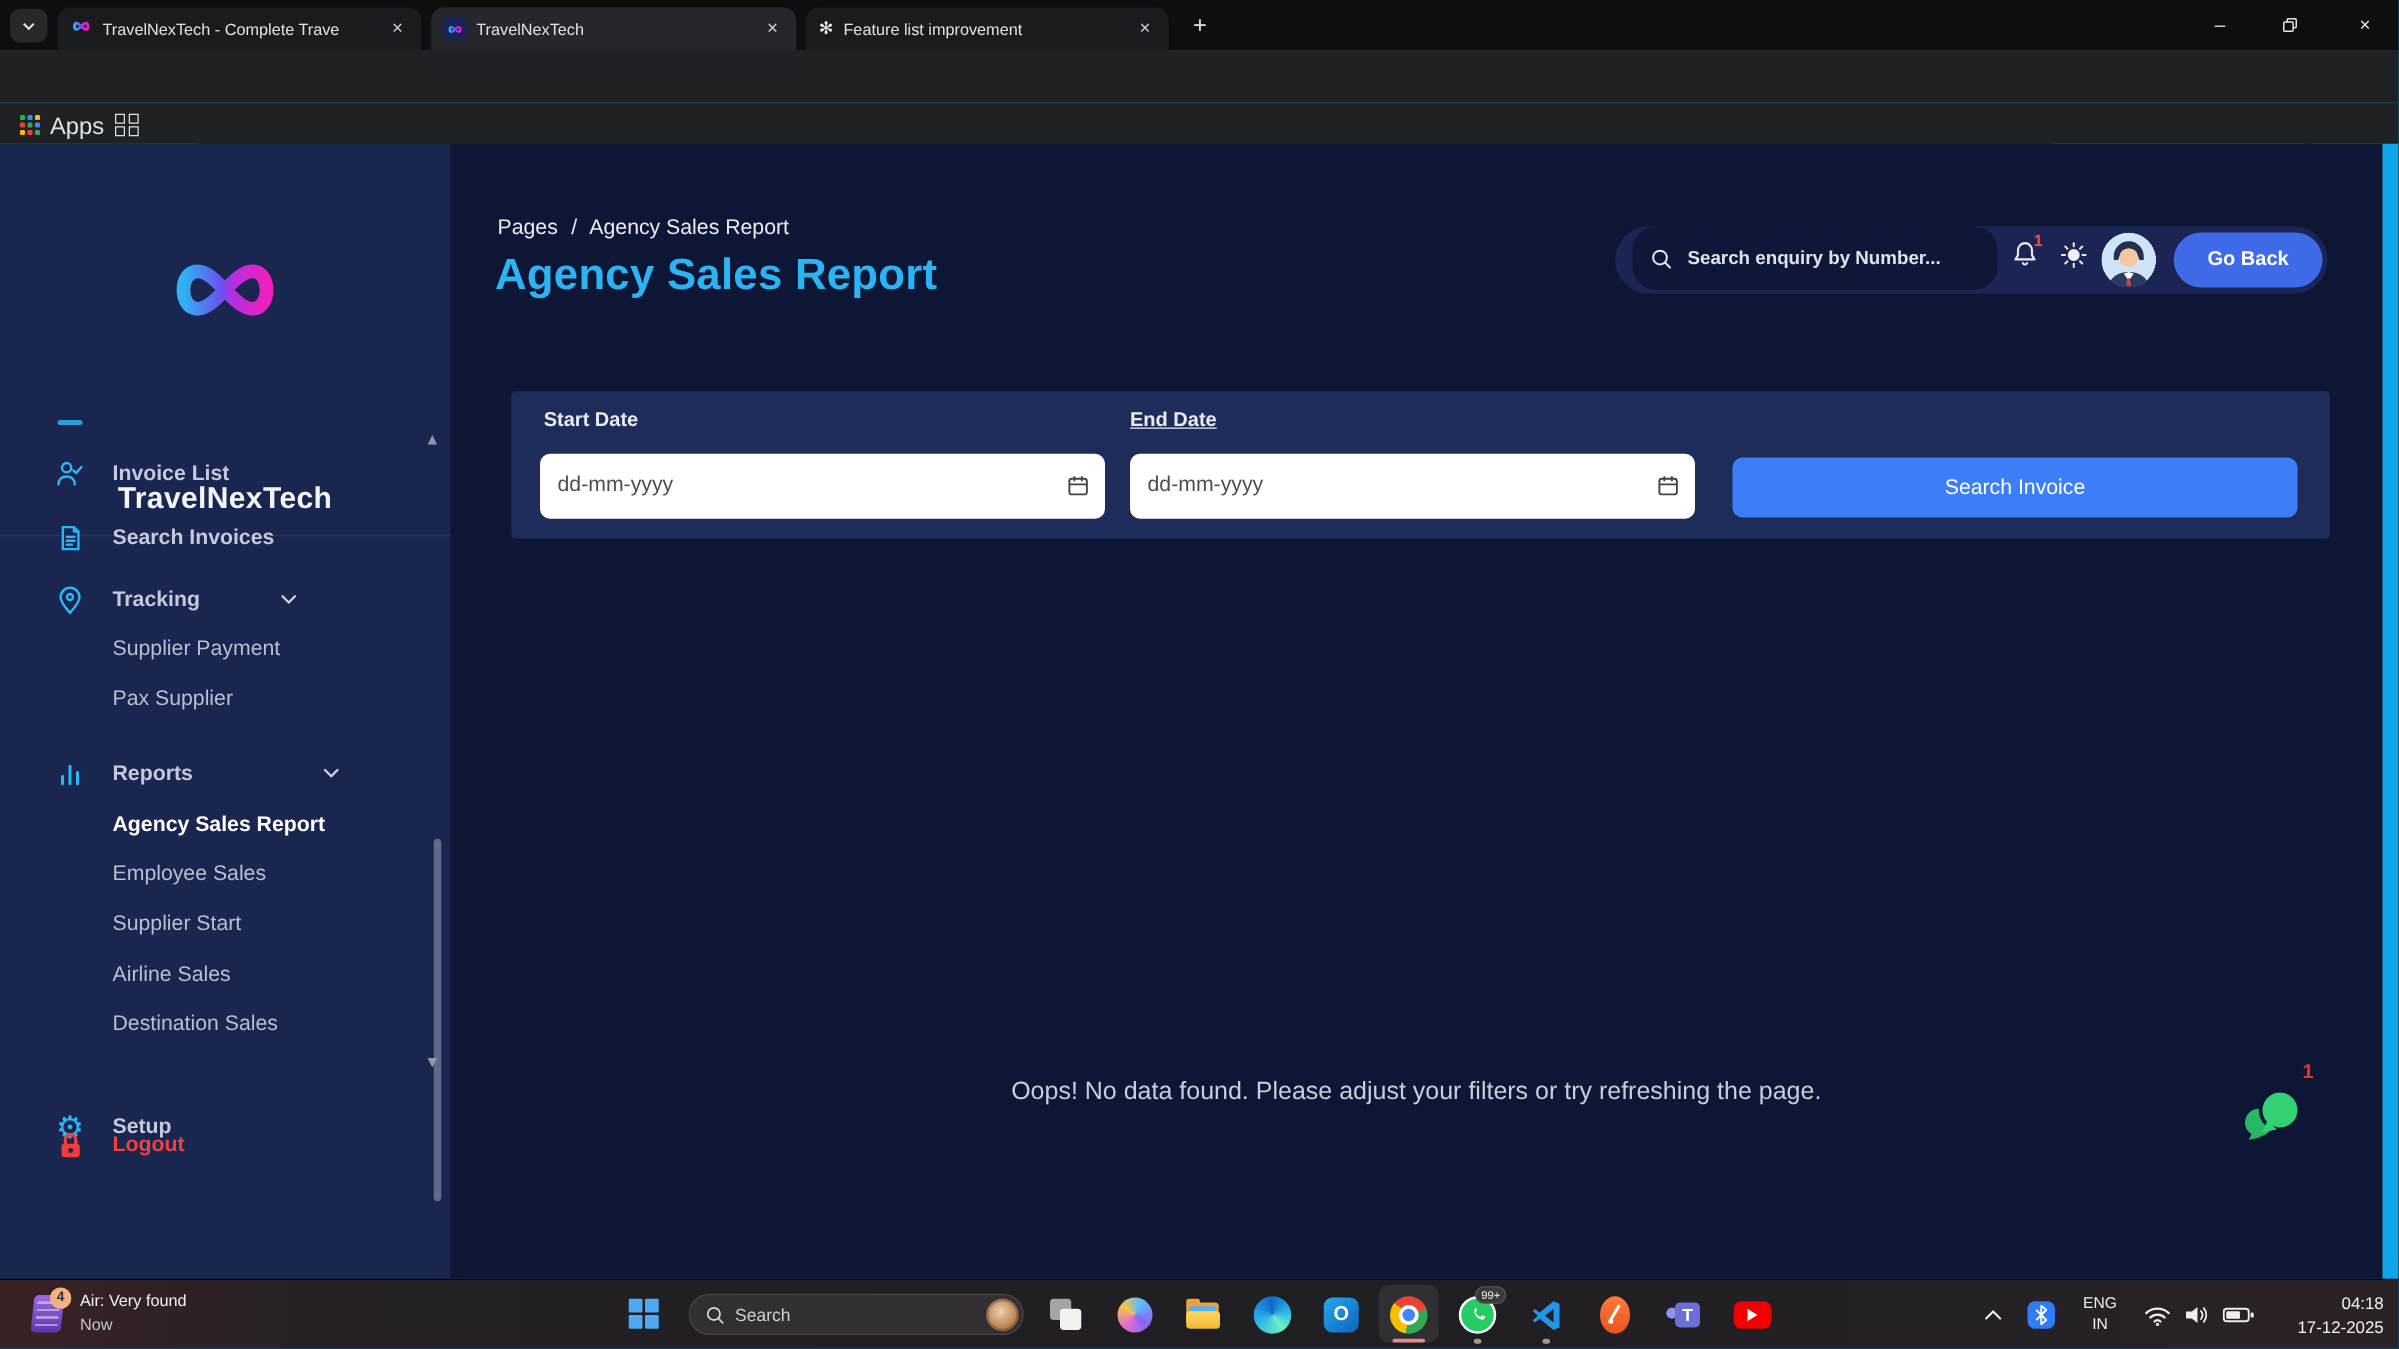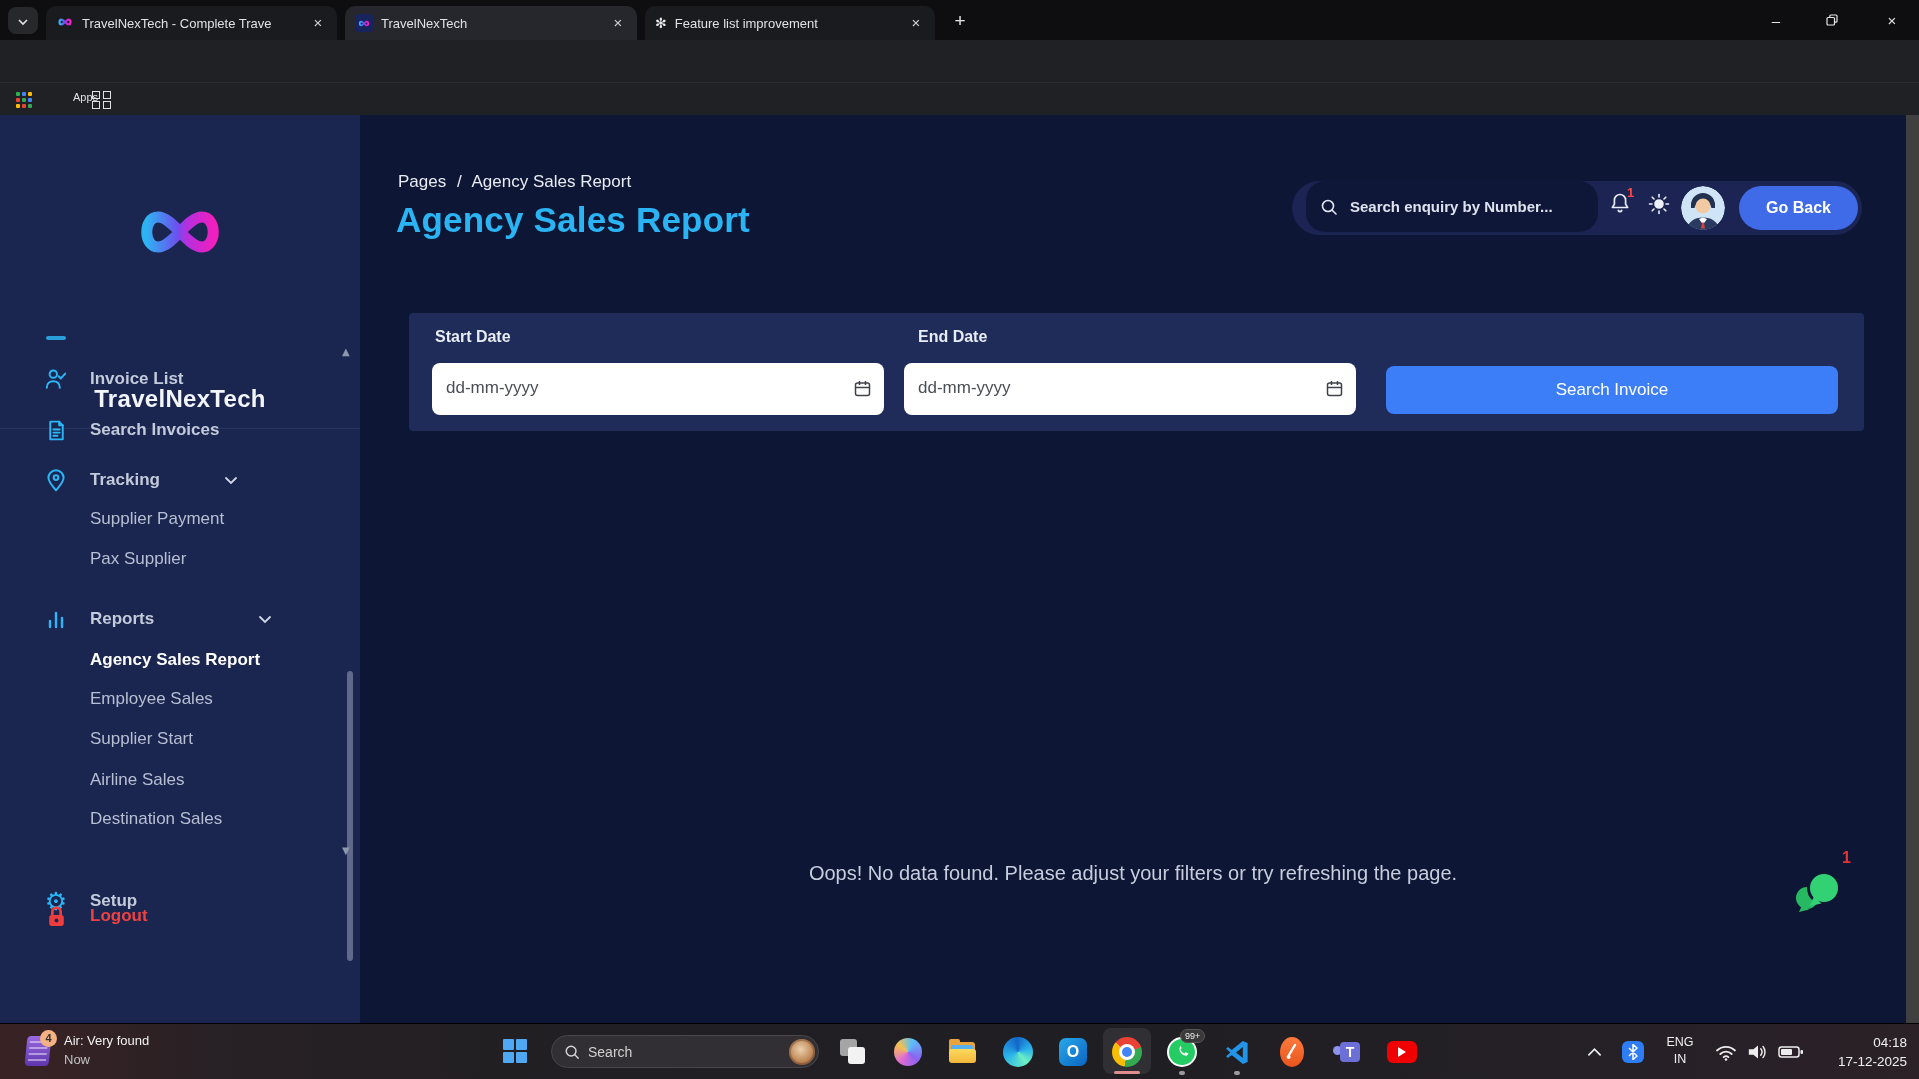--- a/index.html
+++ b/index.html
@@ -1,16 +1,16 @@
 <!DOCTYPE html>
 <html><head>
 <meta charset="utf-8">
 <style>
   html,body{margin:0;padding:0;background:#000;font-family:"Liberation Sans",sans-serif;}
-  #root{position:relative;width:1919px;height:1079px;overflow:hidden;background:#404040;}
+  #root{position:relative;width:1919px;height:1079px;overflow:hidden;background:#0ea5e9;}
   .abs{position:absolute;}
   
   .tabstrip{position:absolute;left:0;top:0;width:1919px;height:40px;background:#0e0e10;}
   .tabsearch{position:absolute;left:8px;top:7px;width:30px;height:27px;border-radius:8px;background:#27282b;display:flex;align-items:center;justify-content:center;}
   .tab{position:absolute;top:6px;height:34px;border-radius:10px 10px 0 0;display:flex;align-items:center;padding:0 10px;box-sizing:border-box;}
   .tab-inactive{background:#1a1b1e;}
   .tab-active{background:#26272c;}
   .tab-title{color:#dfe1e5;font-size:13px;white-space:nowrap;overflow:hidden;flex:1;margin:0 8px;}
   .tab-close{color:#cfd2d6;font-size:15px;width:18px;height:18px;line-height:18px;text-align:center;border-radius:50%;}
   .favsq{width:18px;height:18px;border-radius:4px;background:#17245e;display:flex;align-items:center;justify-content:center;flex:none;}
@@ -191,21 +191,21 @@
       <i style="background:#2bb24c"></i>
         <i style="background:#4285f4"></i>
         <i style="background:#fbbc05"></i>
       <i style="background:#ea4335"></i>
         <i style="background:#34a853"></i>
         <i style="background:#4285f4"></i>
       <i style="background:#fbbc05"></i>
         <i style="background:#ea4335"></i>
         <i style="background:#34a853"></i>
     </div>
-    <div class="abs" style="left:40px;top:8px;font-size:11px;color:#dfe1e5;margin-left:33px;">Apps</div>
+    <div class="abs" style="left:40px;top:8px;font-size:19px;color:#dfe1e5;">Apps</div>
     <div class="abs grid2" style="left:92px;top:8px;">
         <i></i>
         <i></i>
         <i></i>
         <i></i>
       </div>
   </div>
 
   <div class="page">
 
@@ -350,21 +350,21 @@
               <path d="M5 44 q3.5-12.5 17-12.5 q13.5 0 17 12.5 z" fill="#2a3a61"></path>
               <path d="M18 33 l4 5.5 4-5.5 -4-1.5 z" fill="#ffffff"></path>
               <path d="M21.1 36.5 h1.8 l1.1 6 h-4 z" fill="#d04444"></path>
             </g>
           </svg>
       </div>
       <div class="goback">Go Back</div>
 
       <div class="fpanel"></div>
       <div class="flabel" style="left:75px;">Start Date</div>
-      <div class="flabel" style="left:558px;">End Date</div>
+      <div class="flabel" style="left:544px;text-decoration:underline;">End Date</div>
       <div class="dinput" style="left:72px;">
         <input placeholder="dd-mm-yyyy" style="">
         <span class="calicon"><svg width="19" height="19" viewBox="0 0 19 19">
               <rect x="2.5" y="4" width="14" height="12.5" rx="2" fill="none" stroke="#3f4349" stroke-width="1.5"></rect>
               <line x1="6.5" y1="2" x2="6.5" y2="6" stroke="#3f4349" stroke-width="1.5"></line>
               <line x1="12.5" y1="2" x2="12.5" y2="6" stroke="#3f4349" stroke-width="1.5"></line>
               <line x1="2.5" y1="8.5" x2="16.5" y2="8.5" stroke="#3f4349" stroke-width="1.5"></line>
             </svg></span>
       </div>
       <div class="dinput" style="left:544px;">

